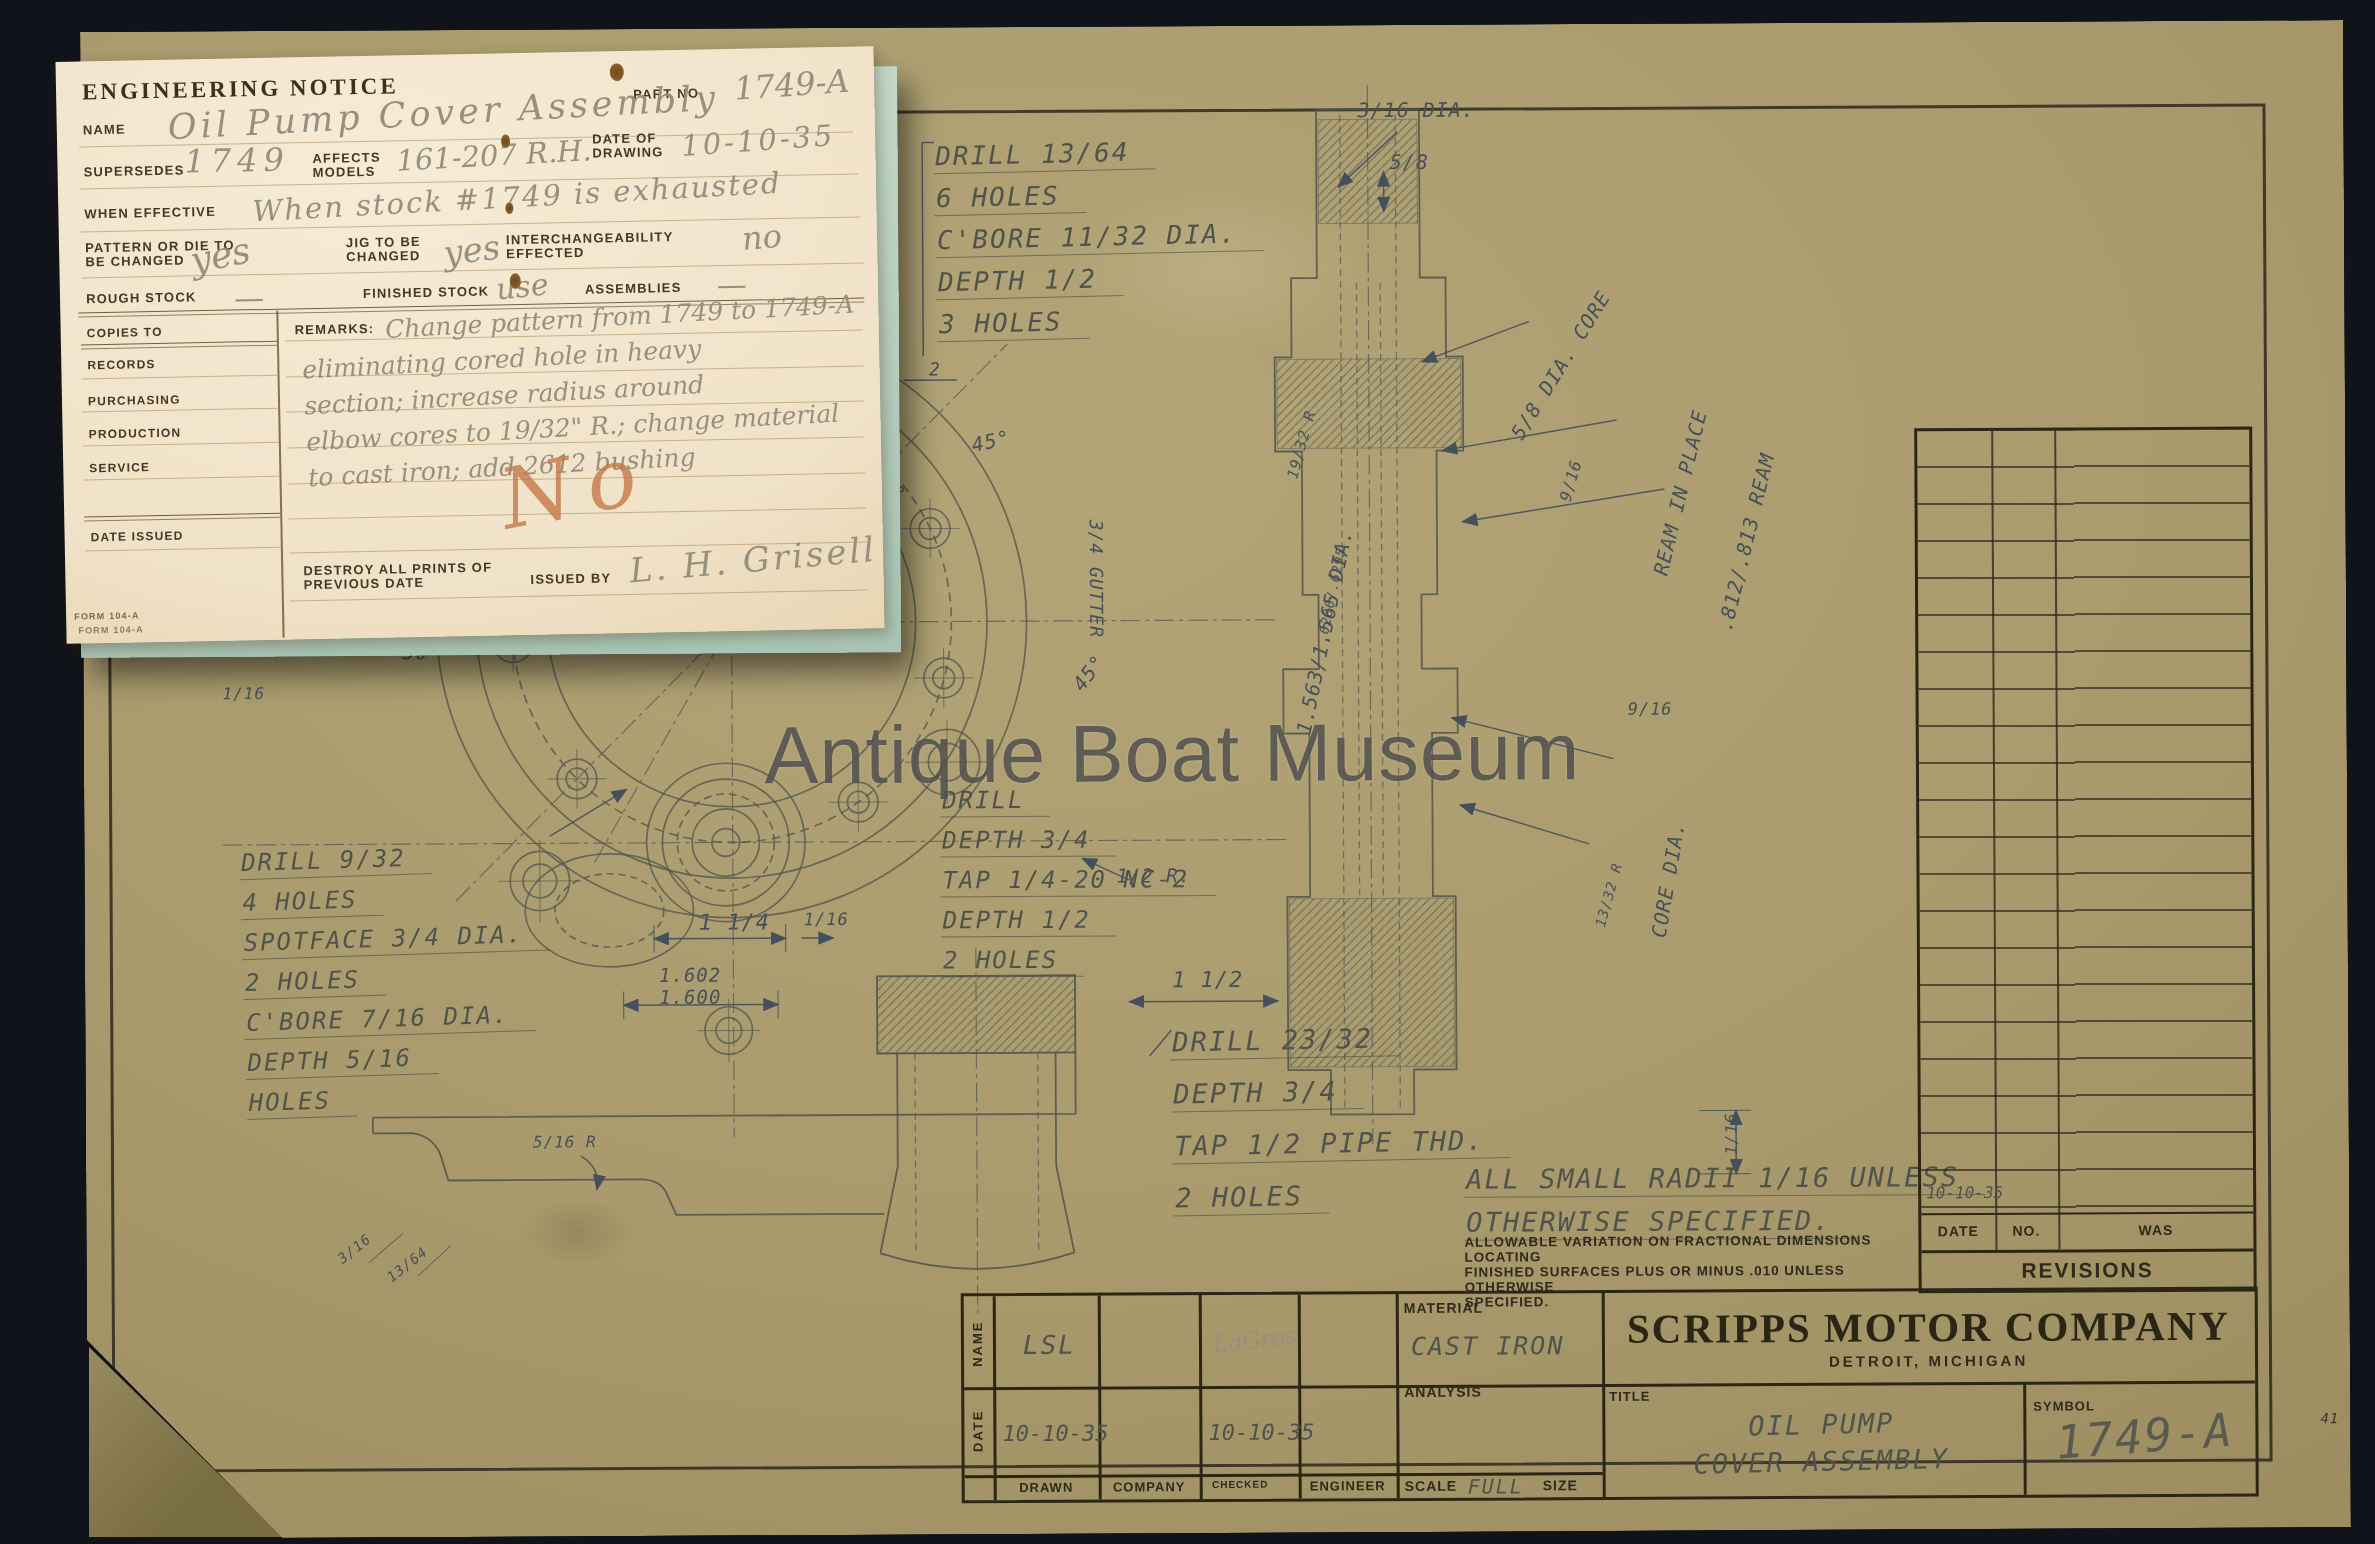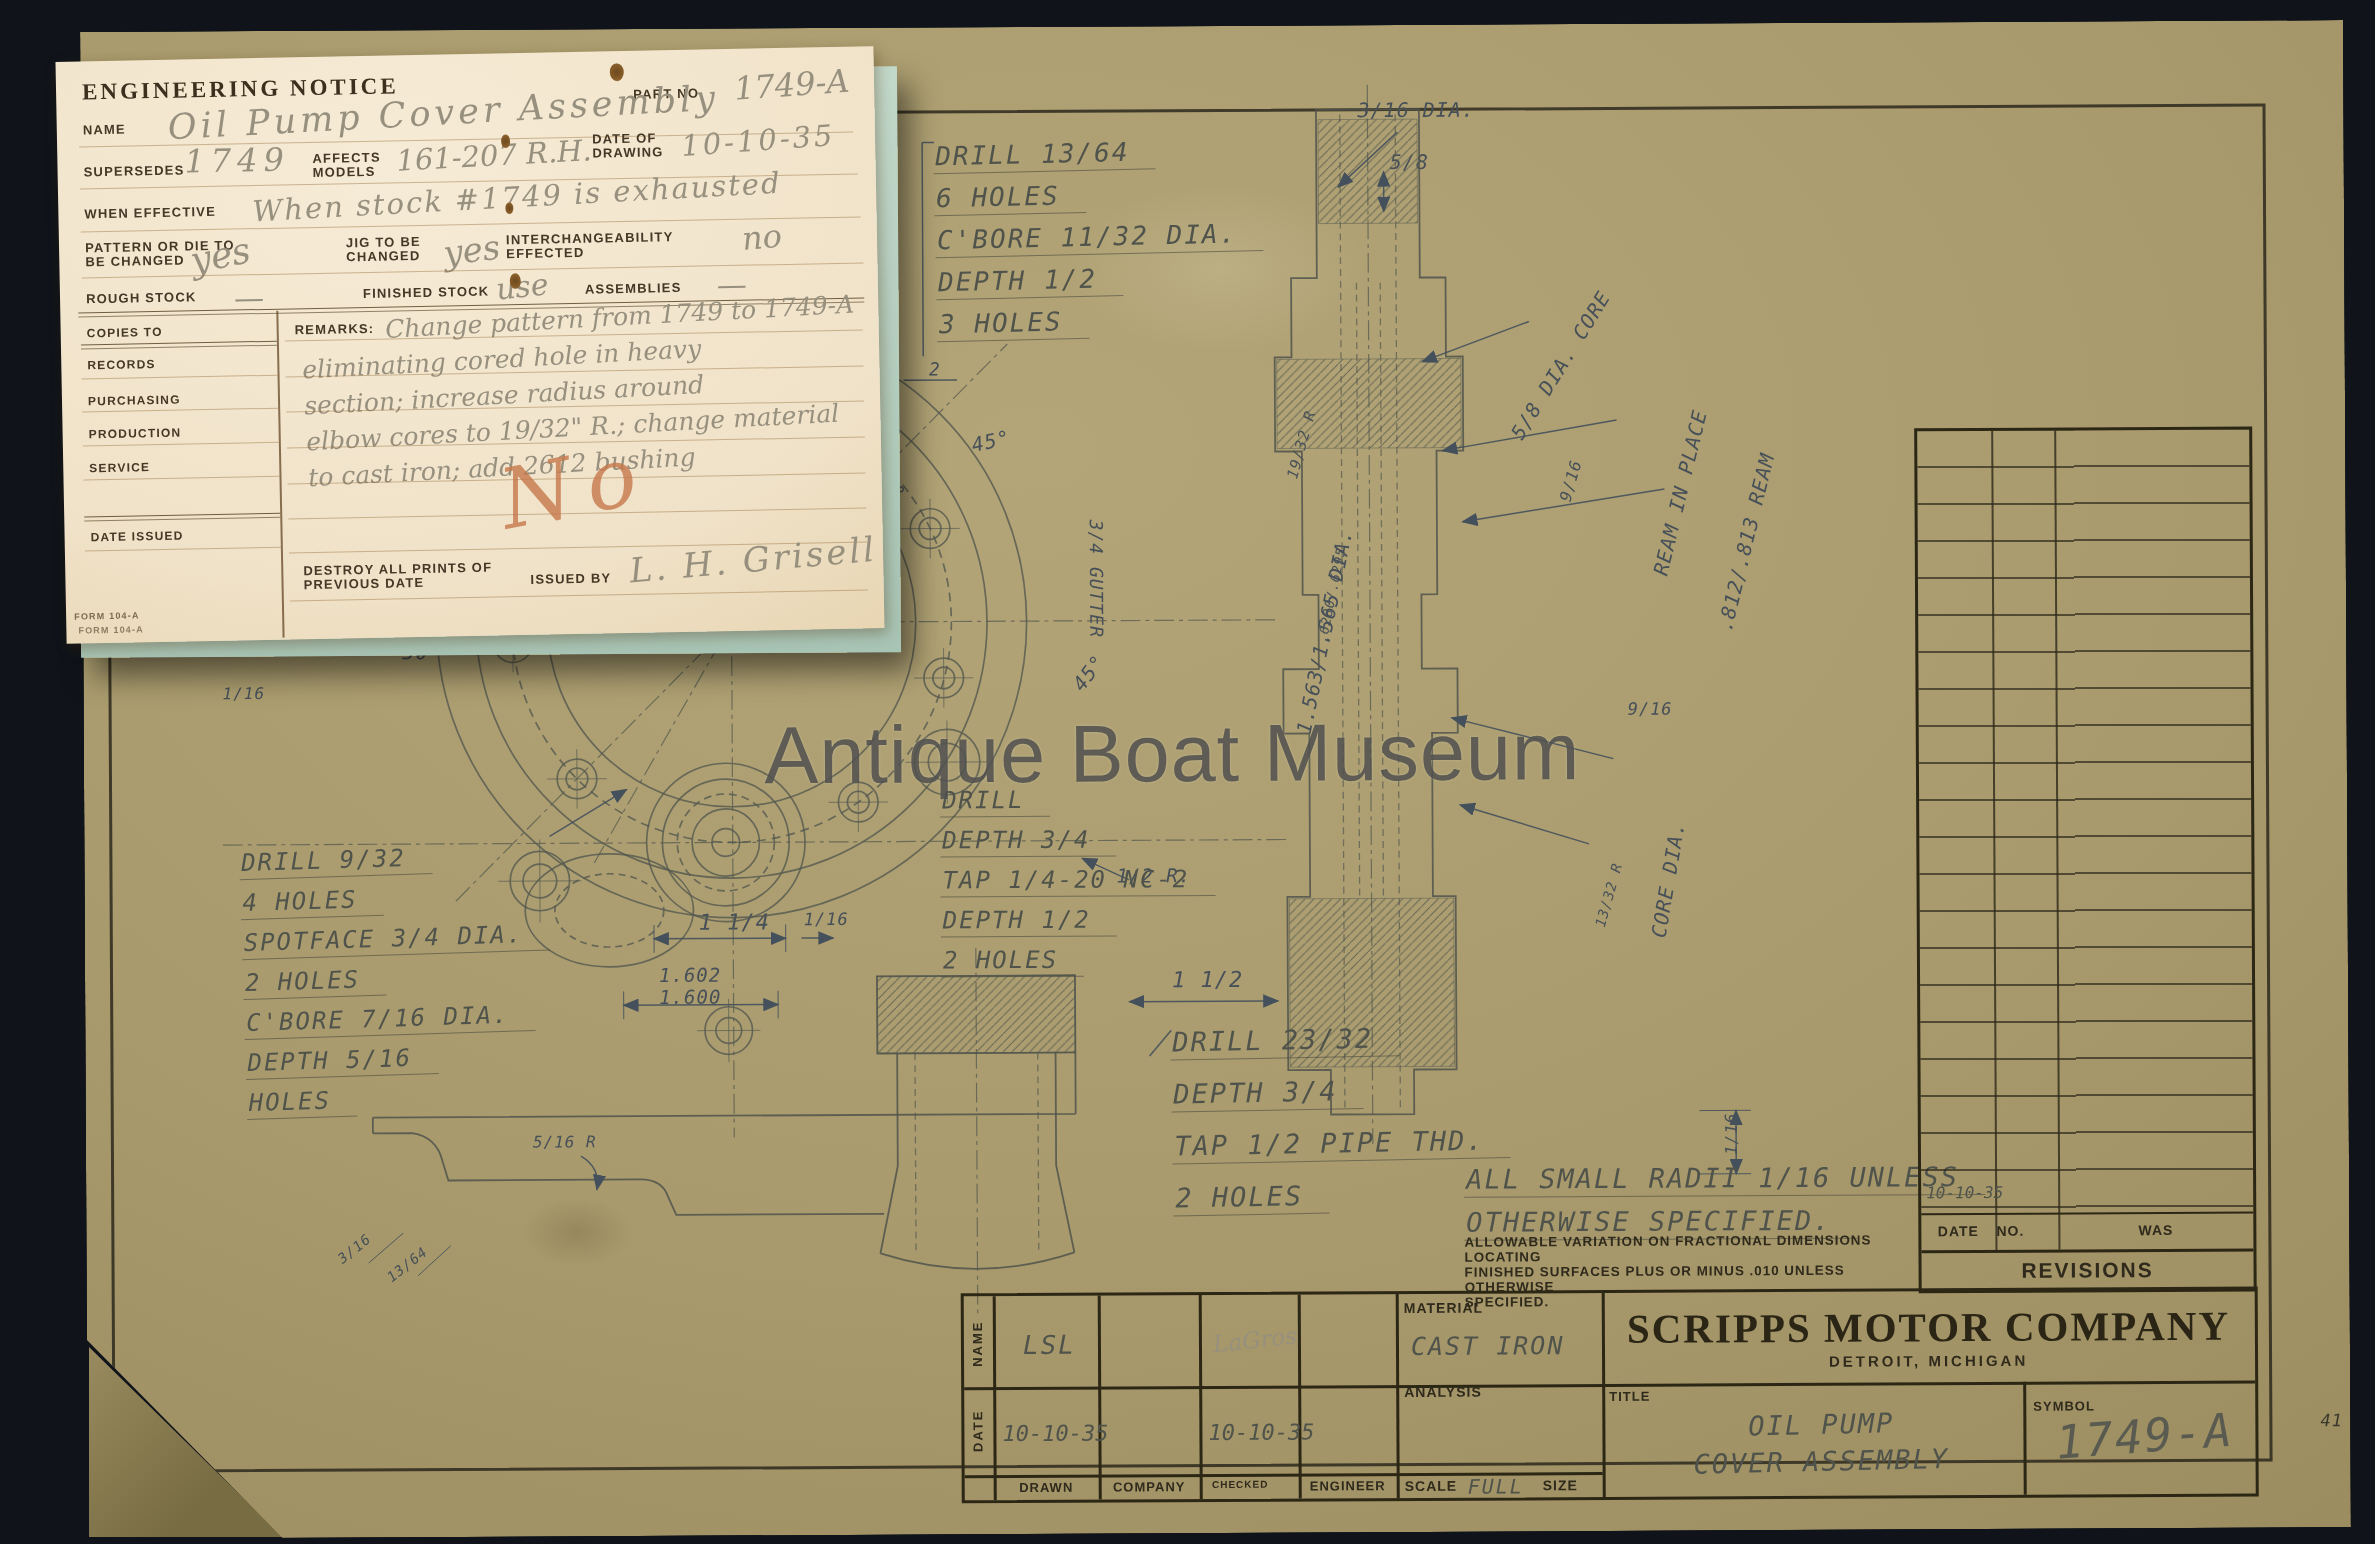--- a/index.html
+++ b/index.html
@@ -224,32 +224,32 @@
   <div class="abs dim" style="left:986px;top:634px;transform:rotate(-52deg);">45°</div>
   <div class="abs dim" style="left:319px;top:610px;">50°</div>
   <div class="abs dim" style="left:149px;top:600px;font-size:16px;">1/8</div>
   <div class="abs dim" style="left:139px;top:653px;font-size:16px;">1/16</div>
   <div class="abs dim" style="left:1024px;top:493px;font-size:18px;transform:rotate(90deg);transform-origin:0 0;">3/4 GUTTER</div>
   <div class="abs dim" style="left:447px;top:1103px;font-size:16px;">5/16 R</div>
   <div class="abs dim" style="left:249px;top:1210px;font-size:14px;transform:rotate(-38deg);">3/16</div>
   <div class="abs dim" style="left:297px;top:1226px;font-size:14px;transform:rotate(-38deg);">13/64</div>
   <div class="abs dim" style="left:1624px;top:1101px;font-size:16px;transform:rotate(-90deg);">1/16</div>
   <div class="abs dim" style="left:847px;top:331px;font-size:18px;">2</div>
-  <div class="abs dim" style="left:2233px;top:1390px;font-size:17px;color:#3b382c;">41</div>
+  <div class="abs dim" style="left:2233px;top:1390px;font-size:14px;color:#3b382c;">41</div>
 
   <div id="watermark" class="abs">Antique Boat Museum</div>
 
   <div id="revisions" class="abs">
     <div id="rev-rows" class="abs"></div>
     <div class="abs rev-v" style="left:74px;"></div>
     <div class="abs rev-v" style="left:137px;"></div>
     <div class="abs hand" style="left:5px;top:752px;font-size:16px;letter-spacing:0;">10-10-35</div>
     <div class="abs tb-line" style="left:0;top:782px;width:100%;height:2px;"></div>
     <div class="abs printed" style="left:0;top:792px;width:74px;text-align:center;font-size:14px;">DATE</div>
-    <div class="abs printed" style="left:58px;top:792px;width:62px;text-align:center;font-size:14px;">NO.</div>
+    <div class="abs printed" style="left:74px;top:792px;width:62px;text-align:center;font-size:14px;">NO.</div>
     <div class="abs printed" style="left:137px;top:792px;width:195px;text-align:center;font-size:14px;">WAS</div>
     <div class="abs tb-line" style="left:0;top:819px;width:100%;height:3px;"></div>
     <div class="abs printed" style="left:0;top:828px;width:100%;text-align:center;font-size:21px;letter-spacing:2px;">REVISIONS</div>
   </div>
 
   <div id="titleblock" class="abs">
 
     <div class="abs tb-line" style="left:0;top:91px;width:1291px;height:2.5px;"></div>
     <div class="abs tb-line" style="left:0;top:179px;width:638px;height:2.5px;"></div>
     <div class="abs tb-line" style="left:29px;top:0;width:2.5px;height:204px;"></div>

